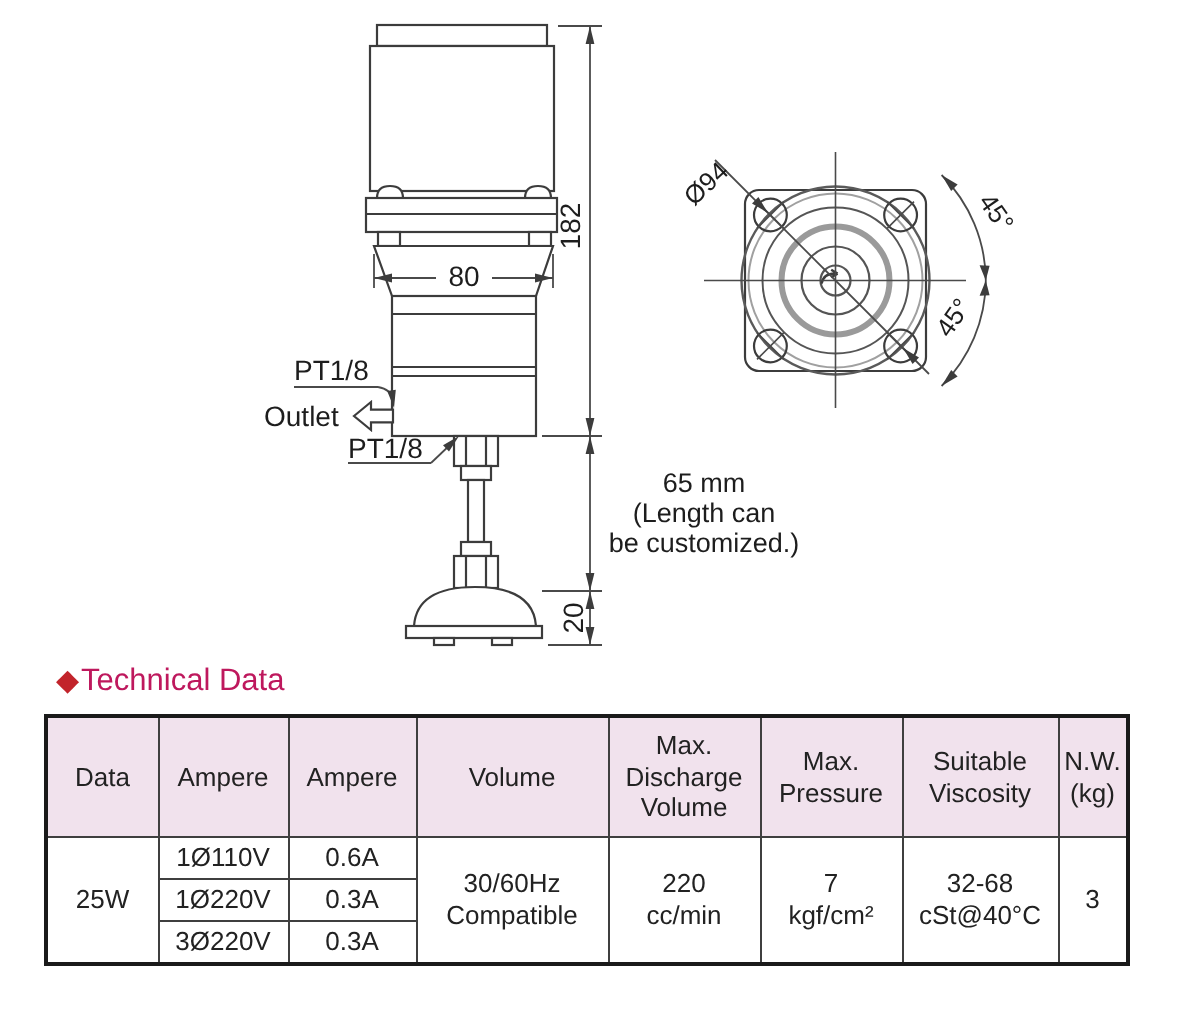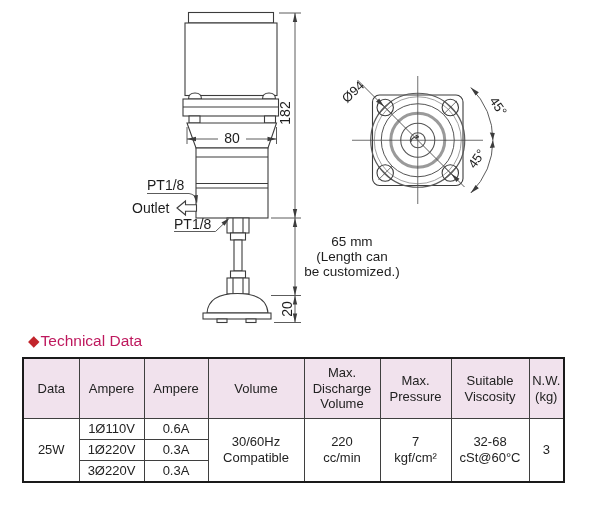--- a/index.html
+++ b/index.html
@@ -221,21 +221,21 @@
       <td rowspan="3">25W</td>
       <td>1Ø110V</td>
       <td>0.6A</td>
       <td rowspan="3" class="pre">30/60Hz
 Compatible</td>
       <td rowspan="3" class="pre">220
 cc/min</td>
       <td rowspan="3" class="pre">7
 kgf/cm²</td>
       <td rowspan="3" class="pre">32-68
-cSt@60°C</td>
+cSt@40°C</td>
       <td rowspan="3">3</td>
     </tr>
     <tr>
       <td>1Ø220V</td>
       <td>0.3A</td>
     </tr>
     <tr>
       <td>3Ø220V</td>
       <td>0.3A</td>
     </tr>

